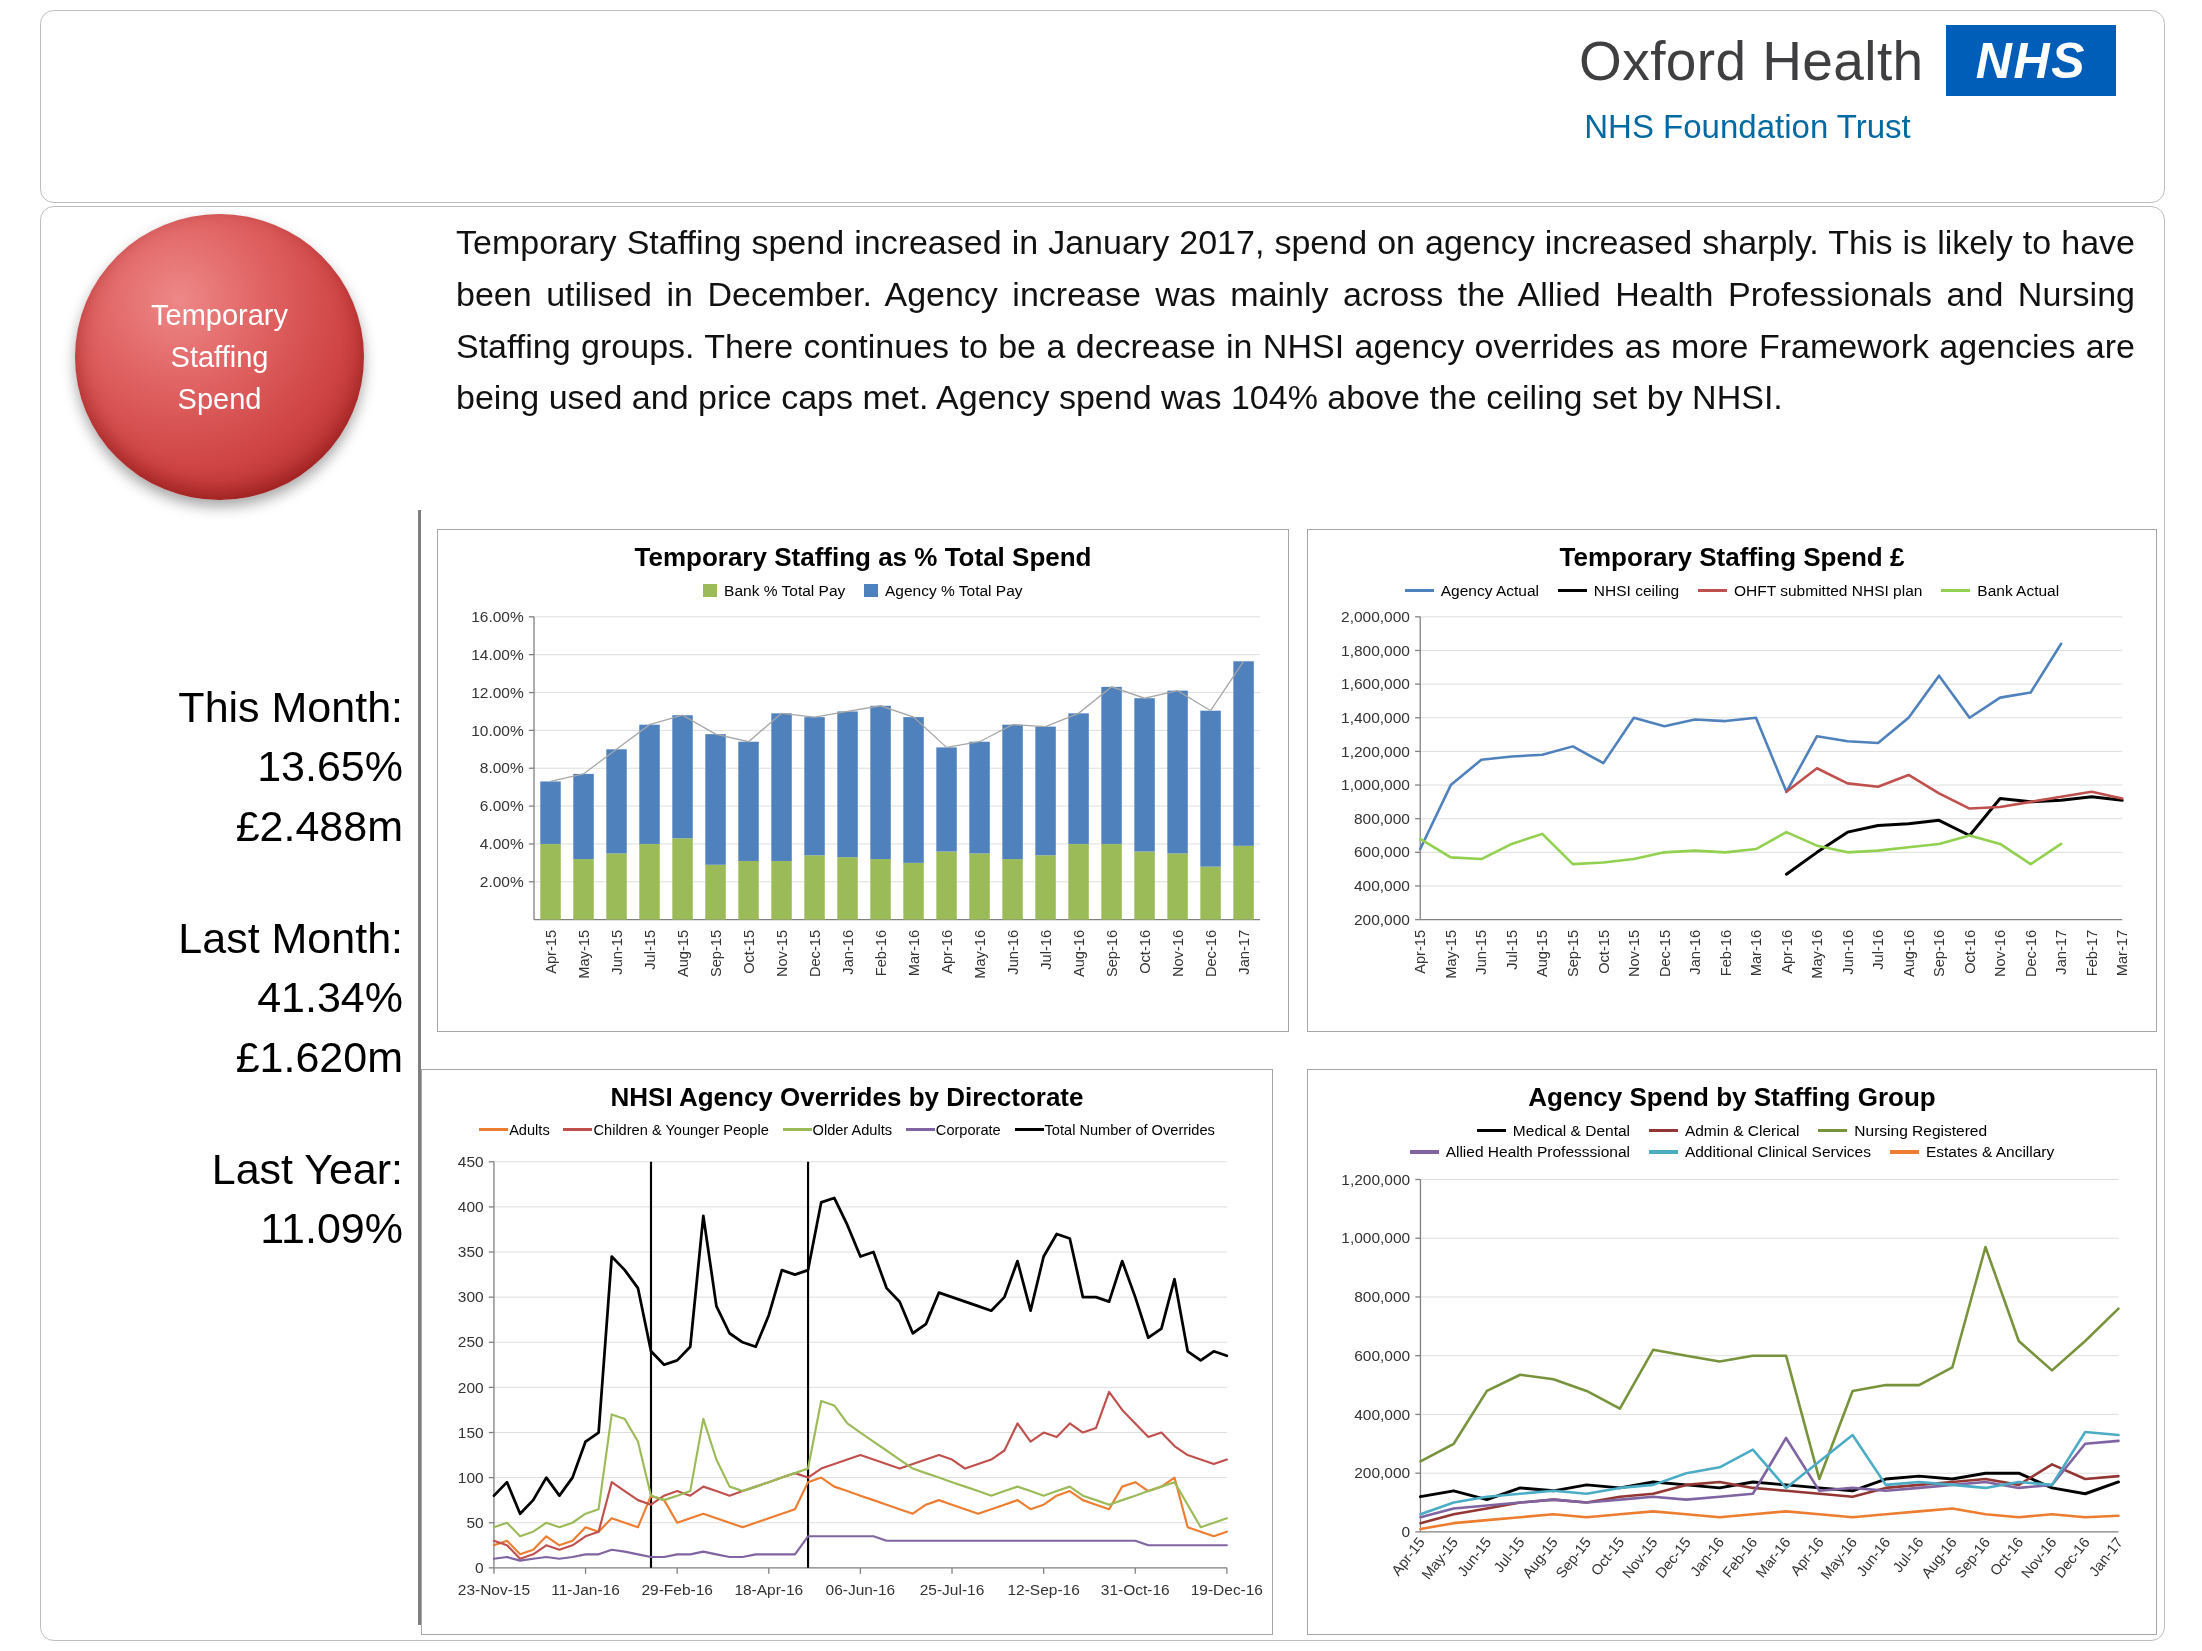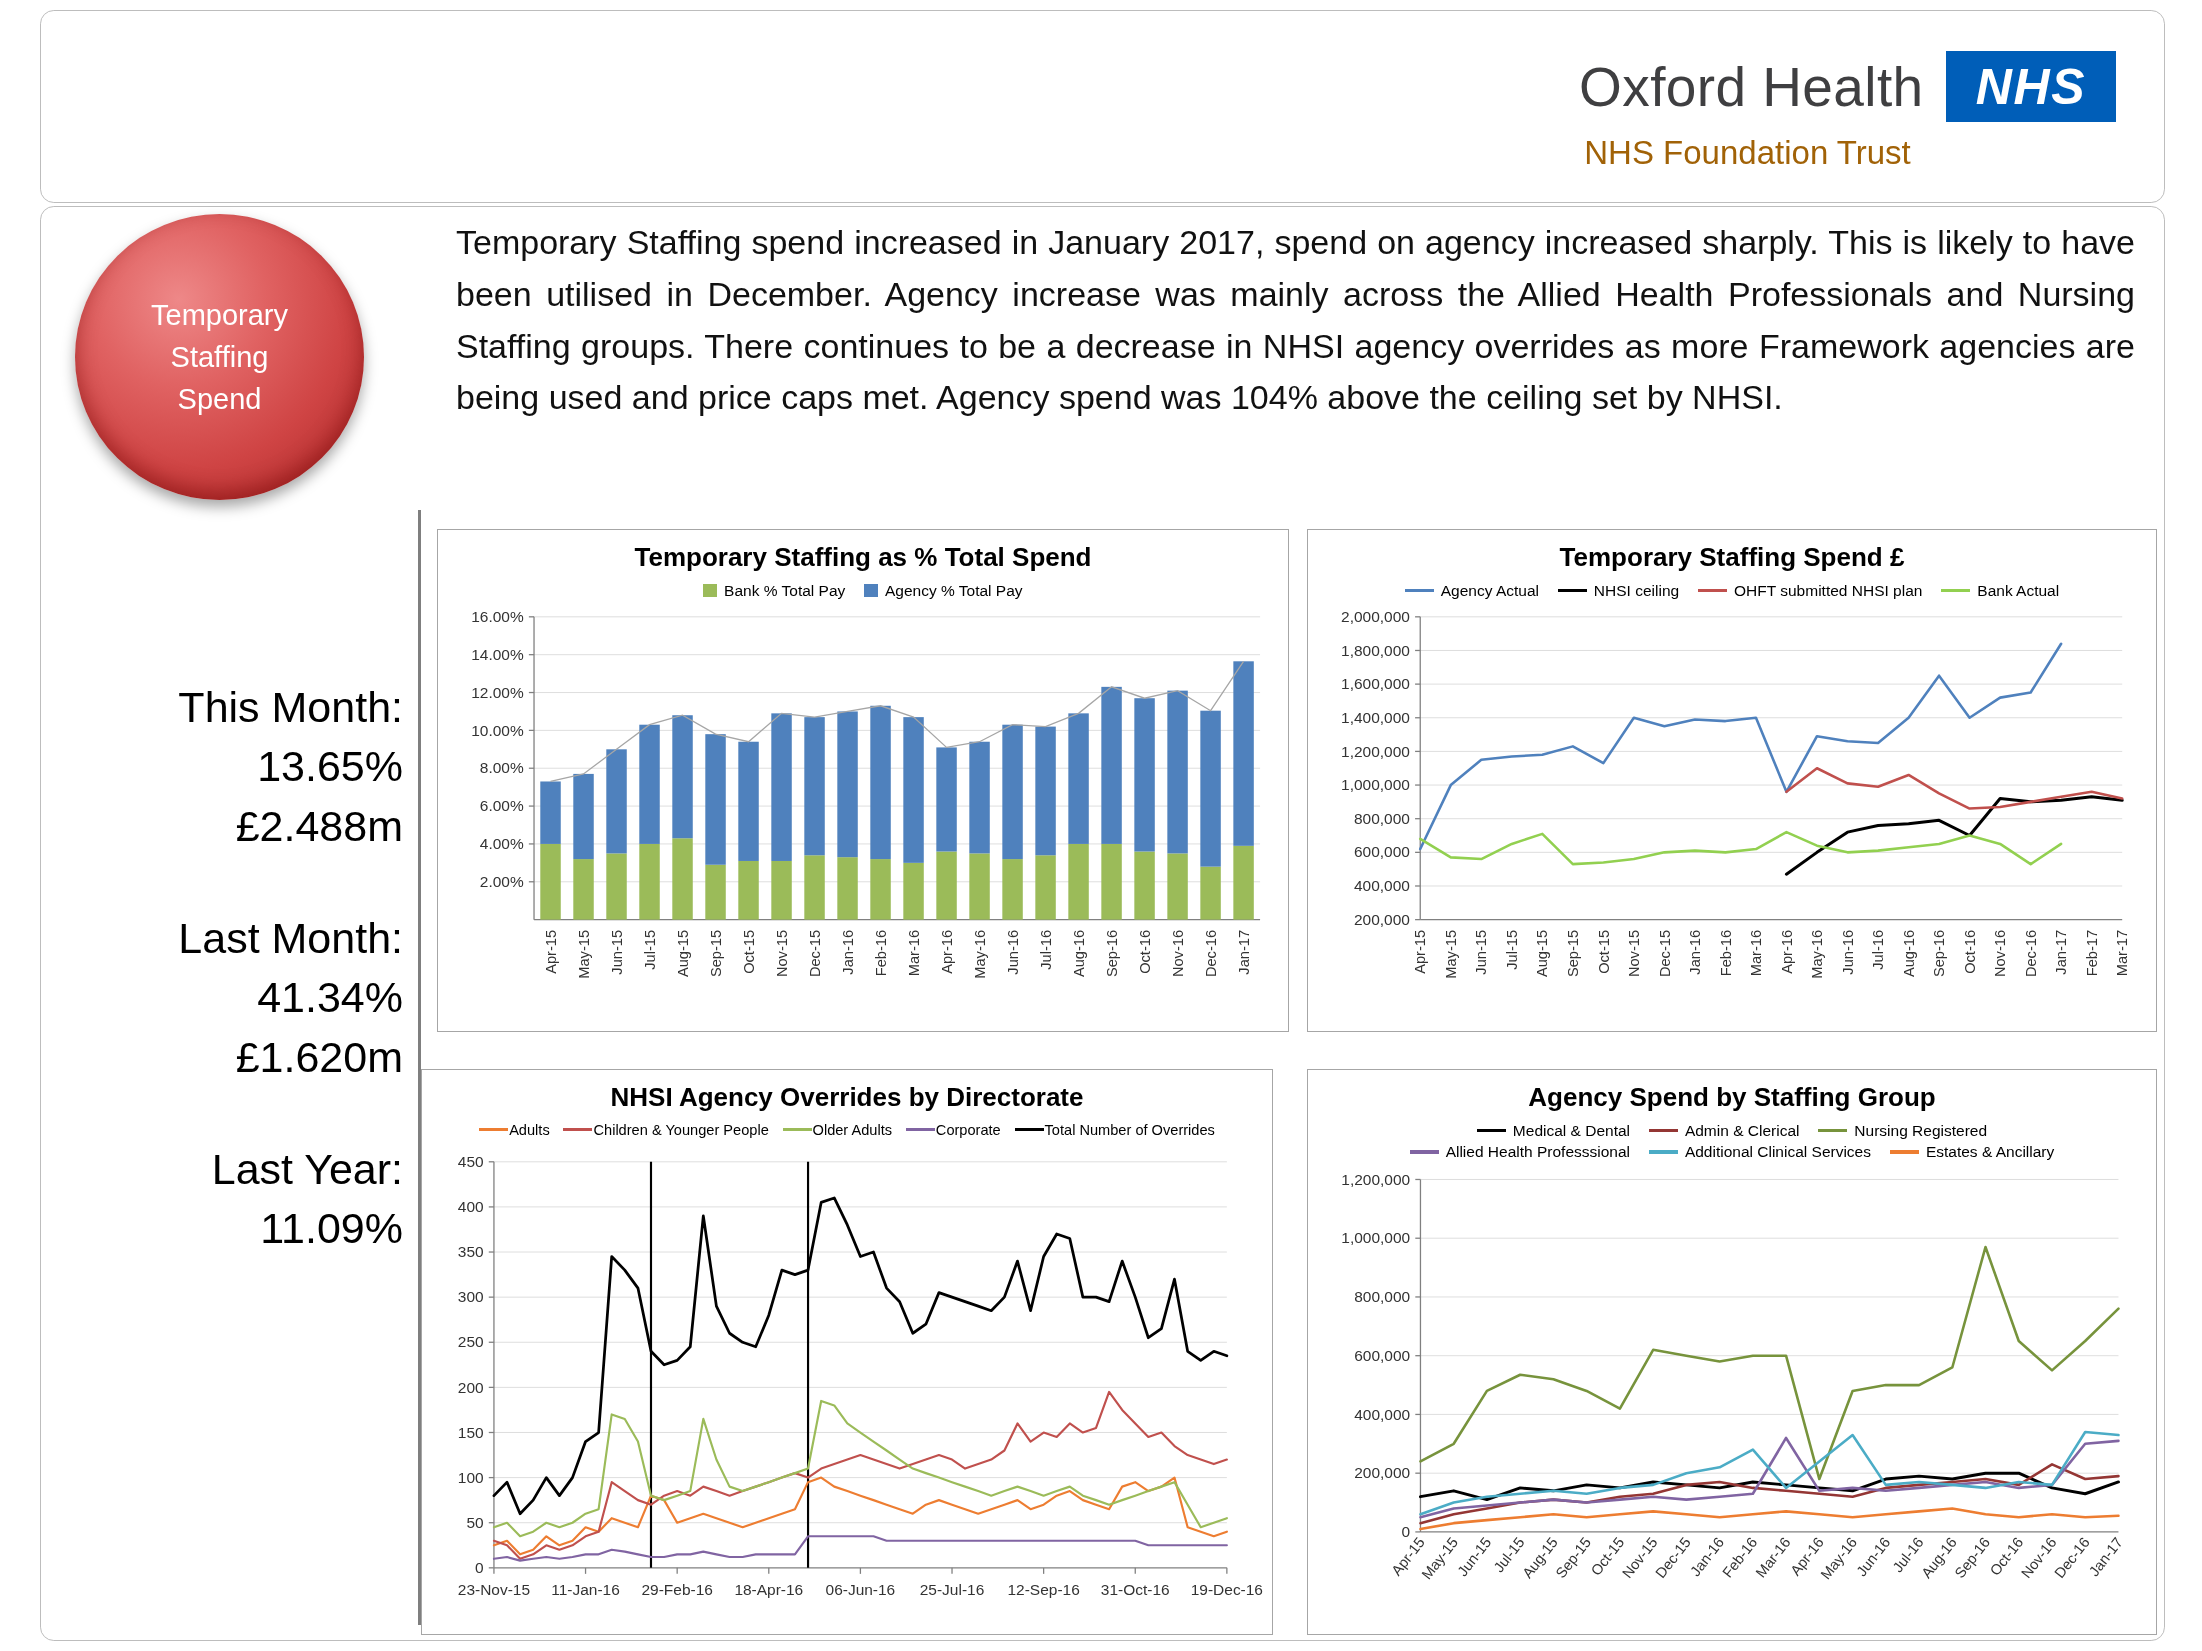--- a/index.html
+++ b/index.html
@@ -2,26 +2,26 @@
 <html style="font-size:13.8px"><head>
 <meta charset="utf-8">
 <style>
   html,body{margin:0;padding:0;background:#ffffff;}
   body{width:2203px;height:1652px;overflow:hidden;font-family:"Liberation Sans",sans-serif;color:#000;}
   .page{position:relative;width:2203px;height:1652px;background:#fff;}
 
   .header-box{position:absolute;left:40px;top:10.3px;width:2123px;height:191px;
     border:1.7px solid #bdbdbd;border-radius:13.8px;background:#fff;}
   .report-title-block{position:absolute;left:91px;top:43px;font-size:31px;font-weight:bold;line-height:1.42;}
-  .logo-block{position:absolute;right:48px;top:40px;display:flex;flex-direction:column;align-items:flex-start;}
+  .logo-block{position:absolute;right:48px;top:14px;display:flex;flex-direction:column;align-items:flex-start;}
   .logo-row{display:flex;align-items:center;gap:22.4px;}
   .oxford-health{font-size:55px;color:#3f3f41;letter-spacing:0.4px;font-weight:500;}
   .nhs-box{width:170px;height:71px;background:#005EB8;display:flex;align-items:center;justify-content:center;
     color:#fff;font-style:italic;font-weight:bold;font-size:50px;letter-spacing:1.7px;}
-  .nhs-sub{margin-top:12px;margin-left:5.2px;font-size:33px;color:#a16207;font-weight:500;}
+  .nhs-sub{margin-top:12px;margin-left:5.2px;font-size:33px;color:#0369a1;font-weight:500;}
 
   .body-box{position:absolute;left:40px;top:206px;width:2123px;height:1433px;
     border:1.7px solid #bdbdbd;border-radius:13.8px;background:#fff;}
 
   .badge{position:absolute;left:34px;top:6.9px;width:289px;height:286px;border-radius:50%;
     background:radial-gradient(circle at 36% 30%, #ee8888 0%, #e06262 32%, #cf4444 62%, #a82525 100%);
     box-shadow:0 6.9px 13.8px rgba(0,0,0,.35), inset 0 -8.6px 20.6px rgba(110,0,0,.45);
     display:flex;flex-direction:column;align-items:center;justify-content:center;
     color:#fff;font-size:29px;line-height:1.45;text-align:left;}
   .summary{position:absolute;left:415px;top:10.3px;width:1679px;font-size:34px;line-height:1.52;

